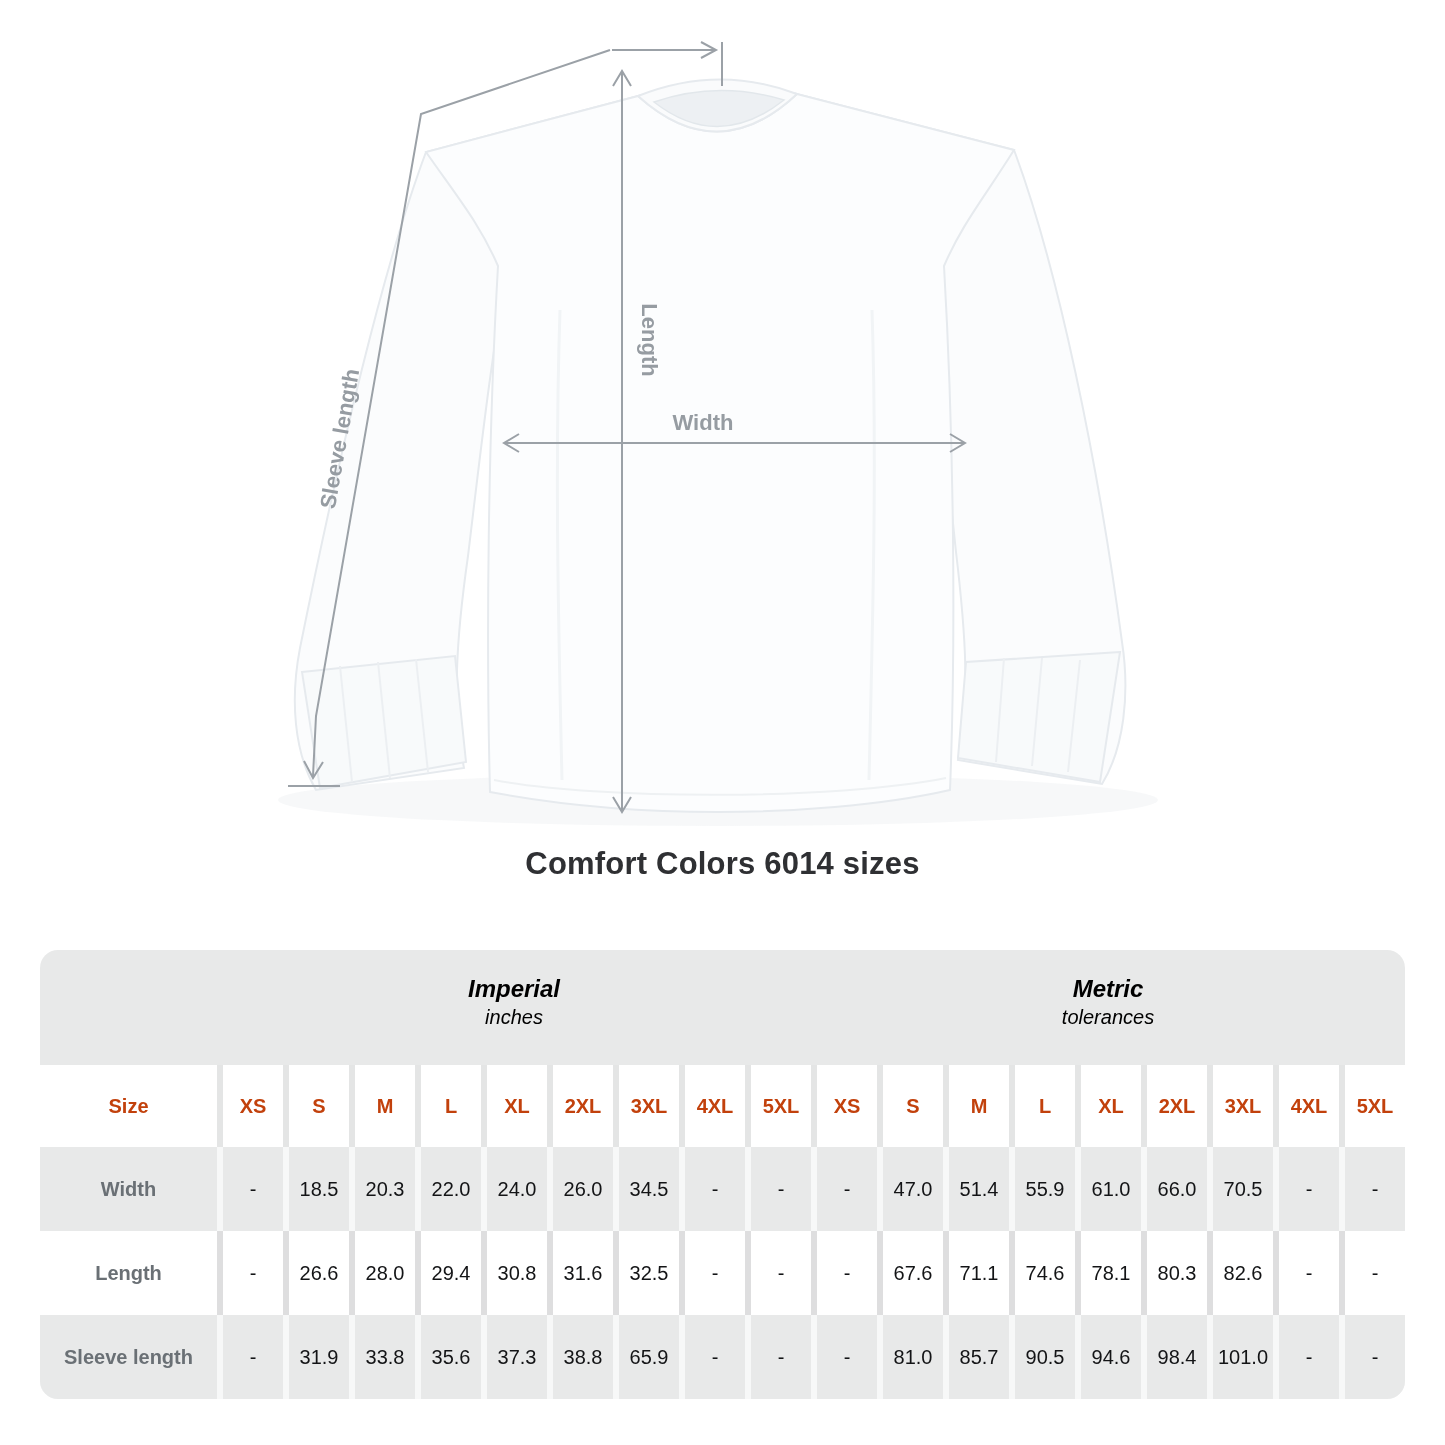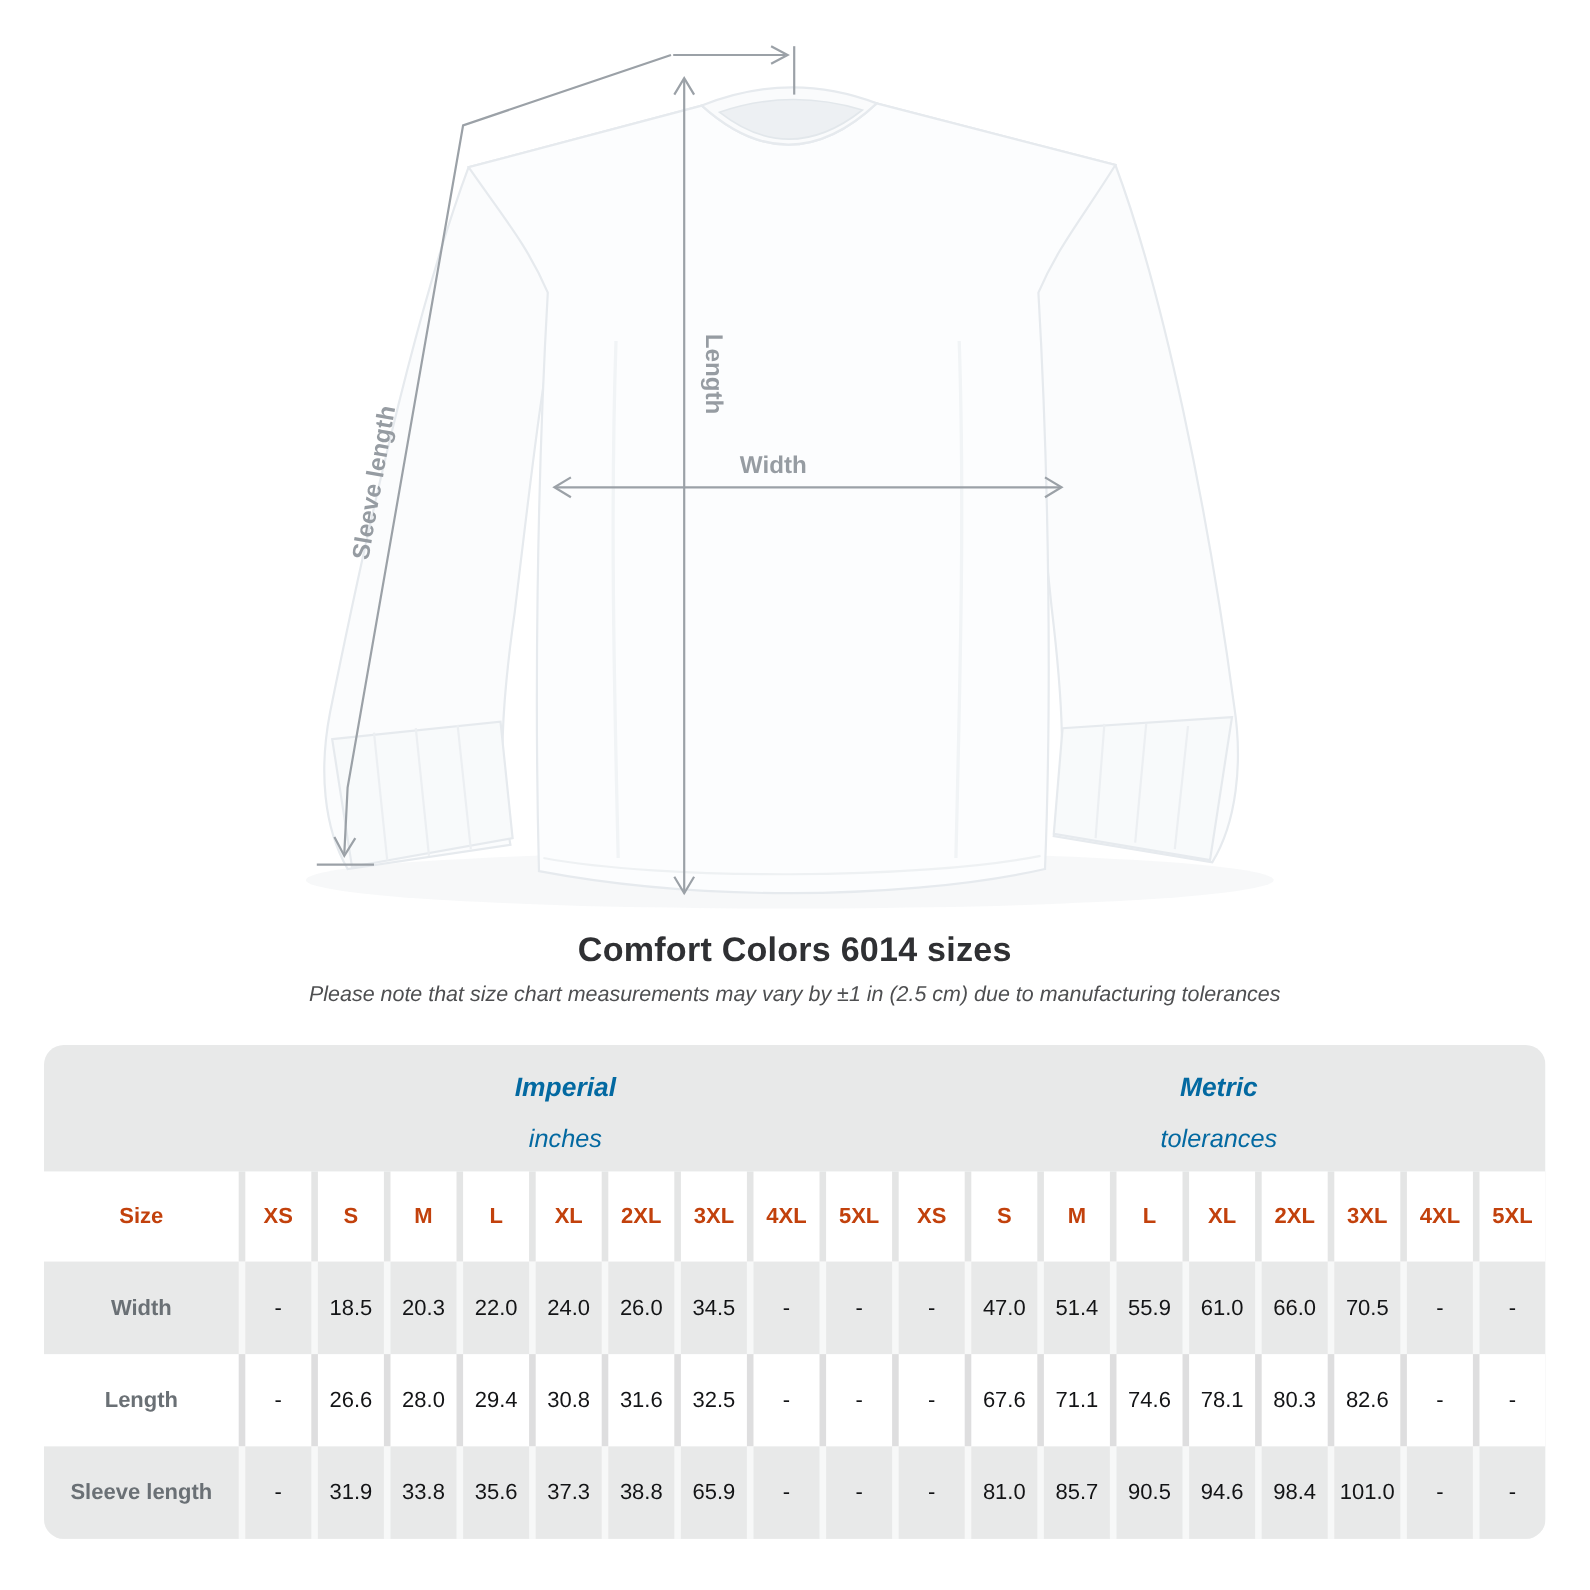--- a/index.html
+++ b/index.html
@@ -20,23 +20,23 @@
     position:absolute;left:0;top:893px;width:100%;text-align:center;
     font-size:19.5px;font-style:italic;color:#4e4f51;
   }
   
   .size-table{
     position:absolute;left:40px;top:950px;width:1365px;
     border-radius:18px;overflow:hidden;
   }
   .band{height:115px;background:#e8e9e9;display:flex;}
   .band-spacer{width:177px;}
-  .band-half{width:594px;text-align:center;padding-top:25px;box-sizing:border-box;color:#0369a1;}
+  .band-half{width:594px;text-align:center;padding-top:25px;box-sizing:border-box;color:#000000;}
   .band-name{font-size:24px;font-weight:bold;font-style:italic;}
-  .band-unit{font-size:23px;font-style:italic;margin-top:19px;}
+  .band-unit{font-size:20px;font-style:italic;margin-top:3px;}
   .trow{
     display:grid;
     grid-template-columns:177px repeat(18,60px);
     column-gap:6px;
   }
   .trow .cell{
     display:flex;align-items:center;justify-content:center;
     font-size:20px;
   }
   .row-size   {height:82px;background:#e4e5e5;}
@@ -123,21 +123,20 @@
       </g>
       <g fill="#969ca2" font-family="Liberation Sans, DejaVu Sans, sans-serif" font-size="22" font-weight="bold">
         <text x="703" y="430" text-anchor="middle">Width</text>
         <text x="642" y="340" text-anchor="middle" transform="rotate(90 642 340)">Length</text>
         <text x="347" y="440" text-anchor="middle" transform="rotate(-80 347 440)">Sleeve length</text>
       </g>
     </svg>
   </div>
 
   <div class="title">Comfort Colors 6014 sizes</div>
-  <div class="subtitle">Please note that size chart measurements may vary by ±1 in (2.5 cm) due to manufacturing tolerances</div>
 
   <div class="size-table">
 
     <div class="band">
       <div class="band-spacer"></div>
       <div class="band-half">
         <div class="band-name">Imperial</div>
         <div class="band-unit">inches</div>
       </div>
       <div class="band-half">

